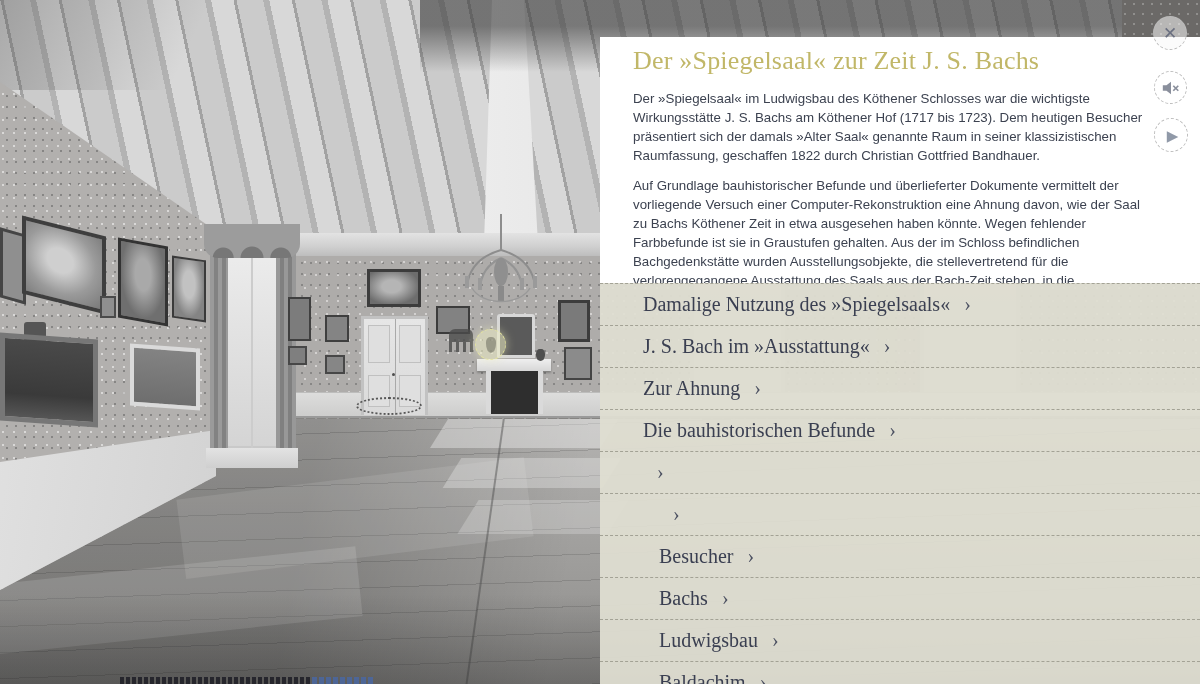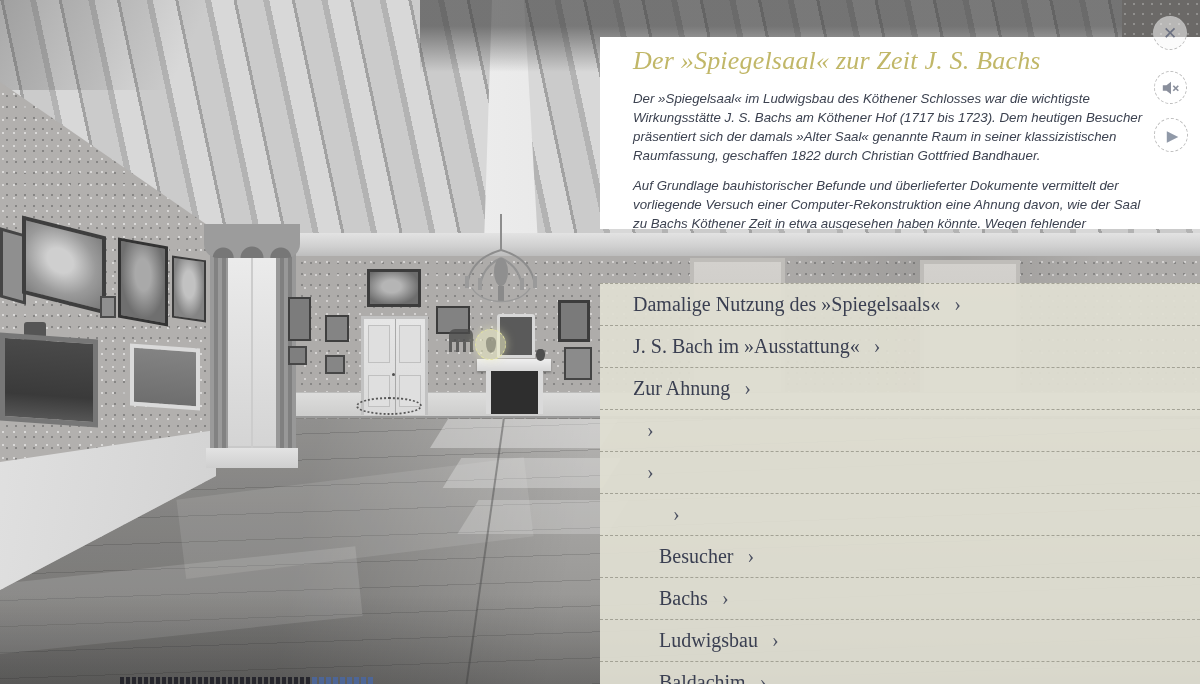--- a/index.html
+++ b/index.html
@@ -163,22 +163,22 @@
 
   
   .attribution{position:absolute;left:120px;bottom:0;width:262px;height:7px;opacity:.85;}
   .attribution .attr-dark{position:absolute;left:0;top:0;width:190px;height:7px;
     background:repeating-linear-gradient(90deg,rgba(18,18,28,.85) 0 4px,rgba(18,18,28,0) 4px 6px);}
   .attribution .attr-link{position:absolute;left:192px;top:0;width:62px;height:7px;
     background:repeating-linear-gradient(90deg,rgba(72,104,168,.9) 0 5px,rgba(72,104,168,0) 5px 7px);}
 
   
   .panel{position:absolute;left:600px;top:37px;width:600px;height:647px;z-index:10;}
-  .panel-white{position:absolute;left:0;top:0;right:0;height:192px;background:#fff;
-    padding:9px 52px 0 33px;overflow:hidden;font-style:italic;}
+  .panel-white{position:absolute;left:0;top:0;right:0;height:246px;background:#fff;
+    padding:9px 52px 0 33px;overflow:hidden;}
   .panel-title{margin:0 0 13px 0;font-family:"Liberation Serif","DejaVu Serif",serif;
     font-weight:400;font-size:26px;line-height:1.15;color:#c1b768;letter-spacing:.2px;}
   .panel-body{font-size:13.3px;line-height:19px;color:#3c4250;}
   .panel-body p{margin:0 0 11px 0;}
   .thumb-figure{float:right;width:124px;margin:2px 0 4px 14px;}
   .thumb-img{position:relative;width:124px;height:88px;cursor:pointer;overflow:hidden;
     background:
       radial-gradient(circle at 50% 44%,#caa24a 0 3px,rgba(202,162,74,.5) 4px,transparent 6px),
       linear-gradient(90deg,#d9d3c6 0 16%,rgba(0,0,0,0) 16% 84%,#d4cec1 84%),
       radial-gradient(ellipse at 50% 10%,#fbfaf7 0 42%,rgba(0,0,0,0) 43%),
@@ -189,21 +189,21 @@
   .tb-r{right:2px;transform:skewY(-14deg);}
   .thumb-zoom{position:absolute;left:84px;top:44px;width:21px;height:21px;border-radius:50%;
     border:2px solid rgba(250,250,250,.9);background:rgba(130,130,130,.15);}
   .thumb-zoom::after{content:"";position:absolute;left:16px;top:16px;width:8px;height:2px;
     background:rgba(250,250,250,.9);transform:rotate(45deg);transform-origin:left center;}
   .thumb-caption{margin-top:5px;padding-bottom:6px;font-size:10.5px;color:#4c4c4c;
     border-bottom:1px dashed #9f9e90;}
 
   
   .menu{position:absolute;left:0;right:0;top:246px;bottom:0;overflow:hidden;}
-  .menu-row{height:42px;display:flex;align-items:center;padding-left:33px;
+  .menu-row{height:42px;display:flex;align-items:center;padding-left:43px;
     background:rgba(223,222,209,.94);border-top:1px dashed #a3a295;cursor:pointer;
     font-family:"Liberation Serif","DejaVu Serif",serif;font-size:20px;color:#3a3f51;}
   .menu-row.sub{padding-left:59px;}
   .menu-chevron{margin-left:14px;font-size:20px;color:#4a4f60;}
 
   
   .fab{position:absolute;z-index:20;border-radius:50%;border:1px dashed #bdbdbd;
     background:rgba(255,255,255,.92);display:flex;align-items:center;justify-content:center;
     cursor:pointer;padding:0;}
   .fab-close{left:1153px;top:16px;width:34px;height:34px;background:rgba(248,248,248,.55);}
@@ -331,20 +331,21 @@
       </div>
       <div class="menu-row">
         <span class="menu-label">J. S. Bach im »Ausstattung«</span>
         <span class="menu-chevron">›</span>
       </div>
       <div class="menu-row">
         <span class="menu-label">Zur Ahnung</span>
         <span class="menu-chevron">›</span>
       </div>
       <div class="menu-row">
+        <span class="menu-label">Die bauhistorischen Befunde</span>
         <span class="menu-chevron">›</span>
       </div>
       <div class="menu-row">
         <span class="menu-chevron">›</span>
       </div>
       <div class="menu-row sub">
         <span class="menu-chevron">›</span>
       </div>
       <div class="menu-row sub">
         <span class="menu-label">Besucher</span>

